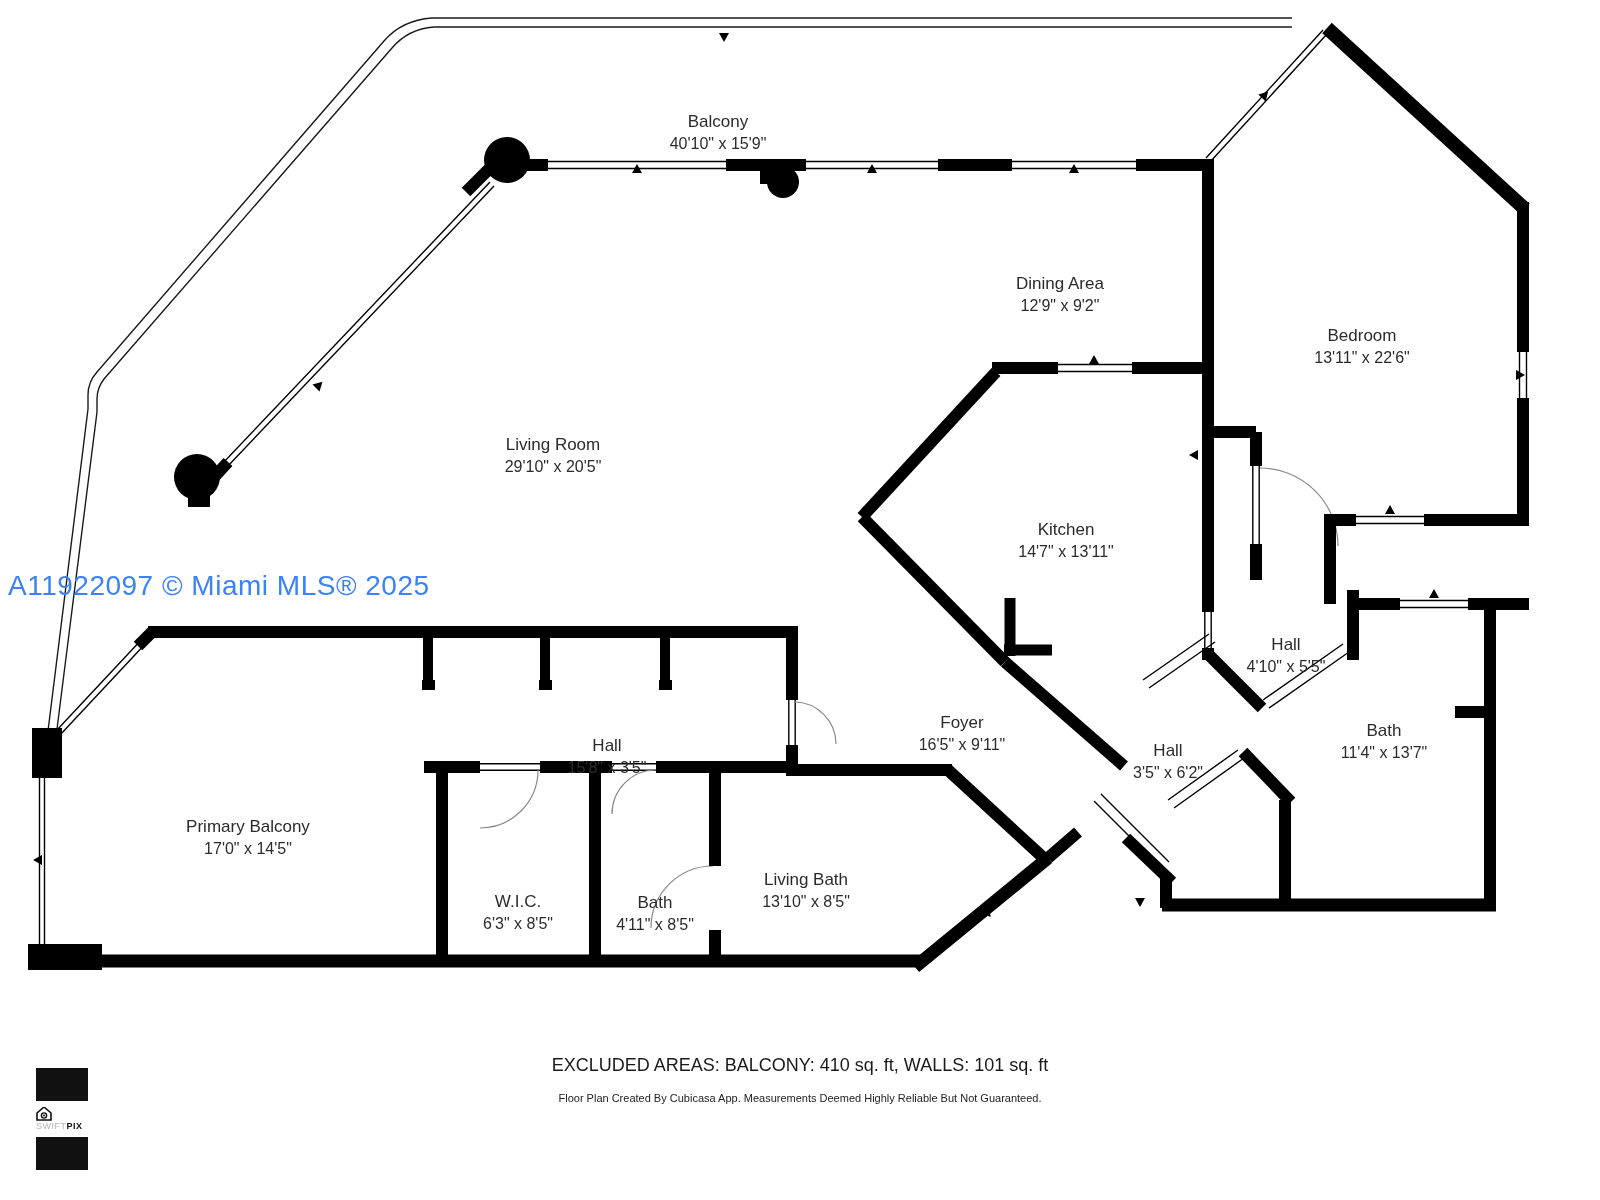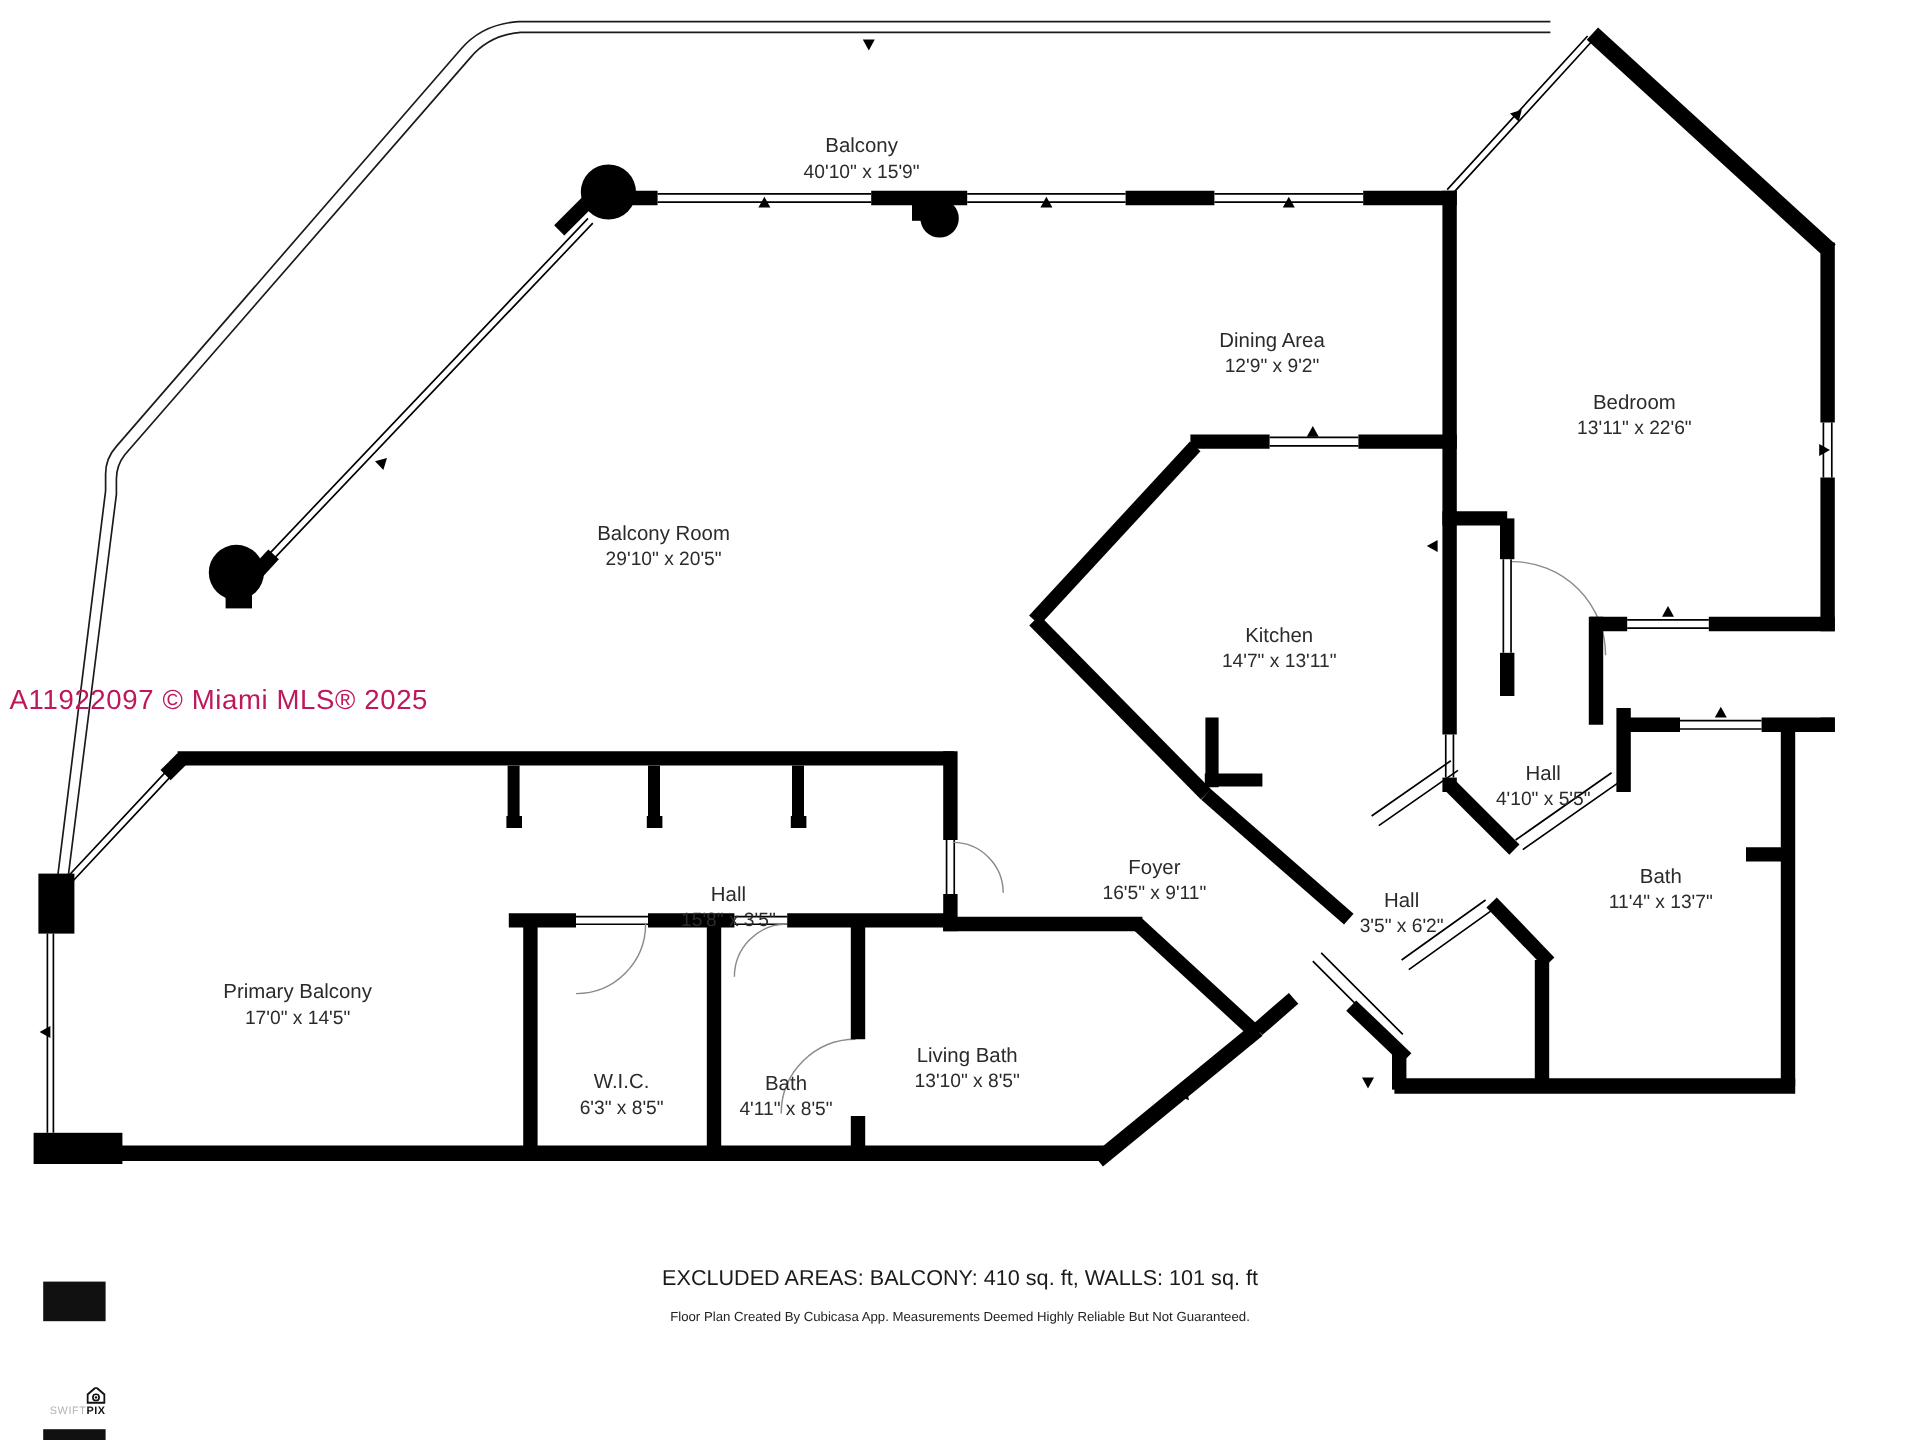--- a/index.html
+++ b/index.html
@@ -3,28 +3,28 @@
 <meta charset="utf-8">
 <style>
   html,body{margin:0;padding:0;background:#fff;}
   #stage{position:relative;width:1600px;height:1200px;background:#fff;overflow:hidden;
          font-family:"Liberation Sans","DejaVu Sans",sans-serif;}
   #plan-svg{position:absolute;left:0;top:0;}
   #room-labels{position:absolute;left:0;top:0;width:100%;height:100%;pointer-events:none;margin-top:28px;}
   .room-label{position:absolute;transform:translateX(-50%);text-align:center;color:#2b2b2b;white-space:nowrap;}
   .room-name{font-size:17px;line-height:1.35;}
   .room-dims{font-size:16px;line-height:1.3;}
-  #watermark{position:absolute;left:8px;top:570px;font-size:23px;color:#be185d;letter-spacing:.5px;}
+  #watermark{position:absolute;left:8px;top:570px;font-size:28px;color:#3b82f6;letter-spacing:.5px;}
   #summary{position:absolute;left:0;top:1052px;width:100%;text-align:center;color:#1a1a1a;}
   .sum-total{font-size:20px;font-weight:bold;}
   .sum-line{font-size:18px;margin-top:3px;}
   .sum-disclaimer{font-size:11px;margin-top:16px;color:#222;}
   #logo{position:absolute;left:36px;top:1068px;width:52px;text-align:center;}
   .logo-block{width:52px;height:33px;background:#111;}
-  .logo-mid{height:46px;display:flex;flex-direction:column;align-items:flex-end;justify-content:center;margin-top:44px;}
+  .logo-mid{height:36px;display:flex;flex-direction:column;align-items:flex-start;justify-content:center;}
   .logo-text{font-size:9px;letter-spacing:.5px;line-height:1;margin-top:1px;}
   .logo-text .lt{color:#b5b5b5;}
   .logo-text .dk{color:#111;font-weight:bold;}
 </style>
 </head>
 <body>
 
 <div id="stage">
 
   <svg id="plan-svg" width="1600" height="1200" viewBox="0 0 1600 1200">
@@ -201,21 +201,21 @@
       <div class="room-name">Dining Area</div>
       <div class="room-dims">12'9" x 9'2"</div>
     </div>
 
     <div class="room-label" style="left: 1362px; top: 297px;">
       <div class="room-name">Bedroom</div>
       <div class="room-dims">13'11" x 22'6"</div>
     </div>
 
     <div class="room-label" style="left: 553px; top: 406px;">
-      <div class="room-name">Balcony Room</div>
+      <div class="room-name">Living Room</div>
       <div class="room-dims">29'10" x 20'5"</div>
     </div>
 
     <div class="room-label" style="left: 1066px; top: 491px;">
       <div class="room-name">Kitchen</div>
       <div class="room-dims">14'7" x 13'11"</div>
     </div>
 
     <div class="room-label" style="left: 1286px; top: 606px;">
       <div class="room-name">Hall</div>

